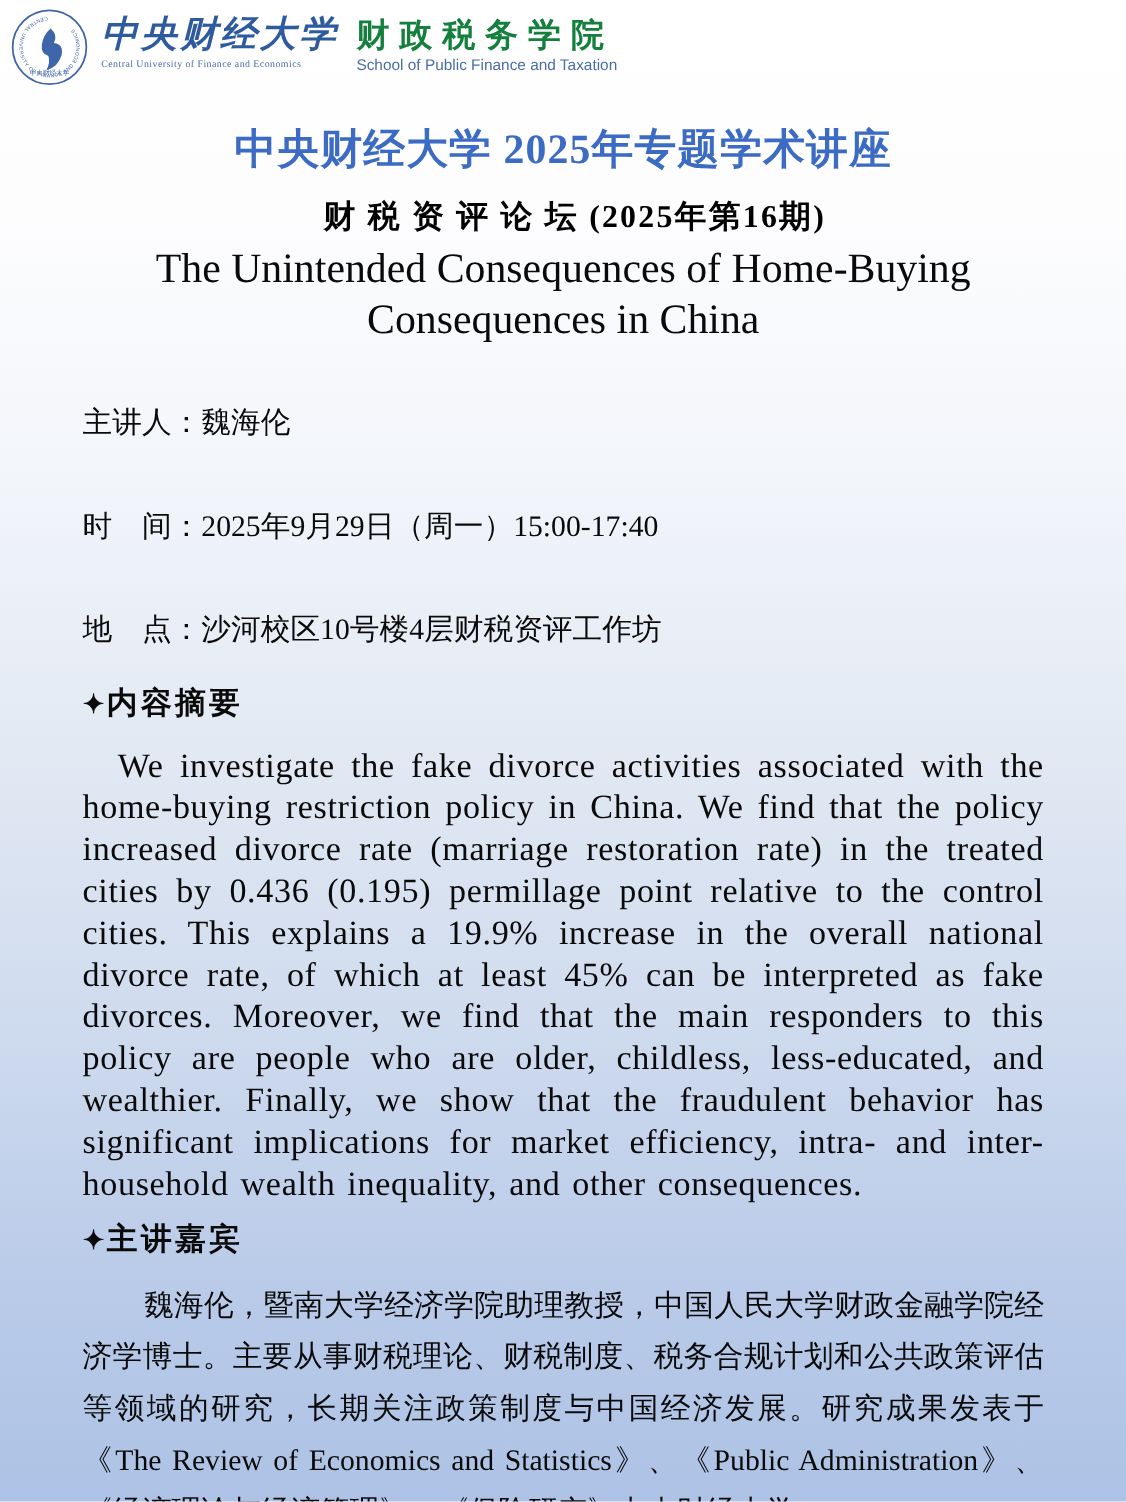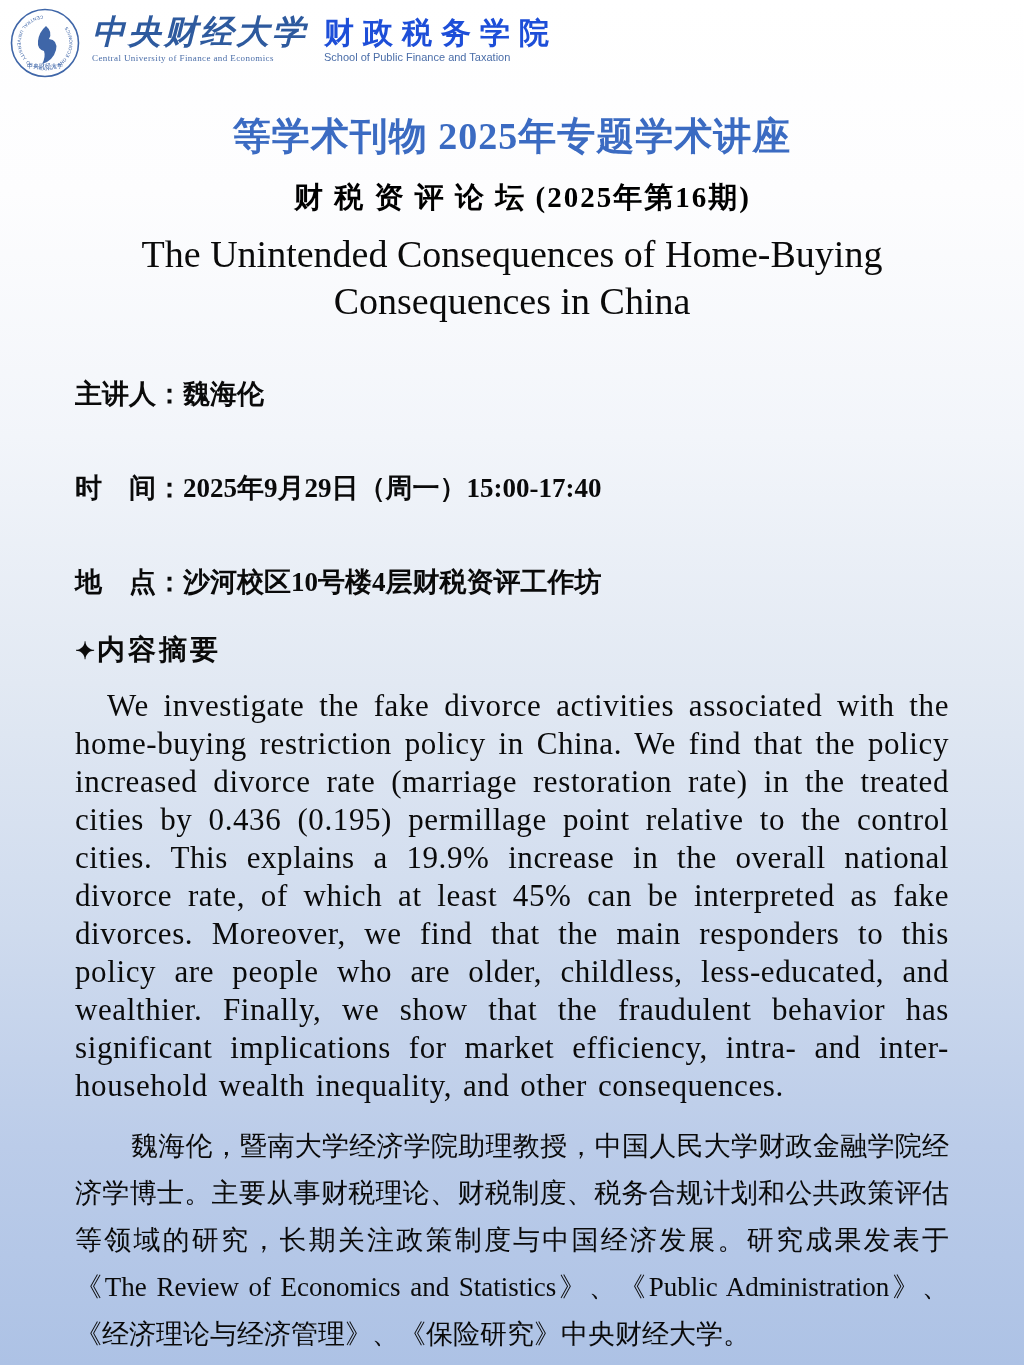--- a/index.html
+++ b/index.html
@@ -46,27 +46,27 @@
     font-size: 9px;
     color: #4a6da8;
     letter-spacing: 0.4px;
     margin-top: 3px;
     white-space: nowrap;
   }
   .school-block { margin-left: 16px; padding-top: 10px; font-family: "Liberation Sans", "DejaVu Sans", sans-serif; }
   .school-cn {
     font-size: 30px;
     font-weight: bold;
-    color: #1d4ed8;
+    color: #15803d;
     letter-spacing: 9px;
     line-height: 1.1;
     white-space: nowrap;
   }
   .school-en {
-    font-size: 11px;
+    font-size: 14px;
     color: #4a6da8;
     margin-top: 2px;
     white-space: nowrap;
   }
 
   
   .main-title {
     margin-top: 28px;
     text-align: center;
     font-size: 38px;
@@ -79,36 +79,36 @@
     margin-top: 20px;
     text-align: center;
     font-size: 29px;
     font-weight: bold;
     color: #000000;
     letter-spacing: 2px;
     line-height: 1.2;
     padding-left: 21px;
   }
   .en-title {
-    margin-top: 17px;
+    margin-top: 7px;
     text-align: center;
     font-size: 38px;
     font-weight: normal;
     color: #0a0a0a;
     line-height: 1.22;
   }
   .en-title .line { display: block; }
 
   
   .content { padding: 0 75px; }
 
   .details { margin-top: 44px; }
   .detail-row {
     font-size: 27px;
-    font-weight: bold;
+    font-weight: normal;
     line-height: 47px;
     white-space: nowrap;
     margin-top: 47px;
   }
   .detail-label { display: inline; }
   .detail-value { display: inline; }
 
   .section-heading {
     margin-top: 26px;
     font-size: 28px;
@@ -165,21 +165,21 @@
     <div class="univ-block">
       <div class="univ-cn">中央财经大学</div>
       <div class="univ-en">Central University of Finance and Economics</div>
     </div>
     <div class="school-block">
       <div class="school-cn">财政税务学院</div>
       <div class="school-en">School of Public Finance and Taxation</div>
     </div>
   </header>
 
-  <h1 class="main-title">等学术刊物 2025年专题学术讲座</h1>
+  <h1 class="main-title">中央财经大学 2025年专题学术讲座</h1>
   <h2 class="series-title">财 税 资 评 论 坛 (2025年第16期)</h2>
   <h2 class="en-title">
     <span class="line">The Unintended Consequences of Home-Buying</span>
     <span class="line">Consequences in China</span>
   </h2>
 
   <div class="content">
 
     <div class="details">
       <div class="detail-row">
@@ -191,16 +191,19 @@
       <div class="detail-row">
         <span class="detail-label">地　点：</span><span class="detail-value">沙河校区10号楼4层财税资评工作坊</span>
       </div>
     </div>
 
     <div class="section-heading">
       <span class="diamond">✦</span><span>内容摘要</span>
     </div>
     <p class="abstract-body">We investigate the fake divorce activities associated with the home-buying restriction policy in China. We find that the policy increased divorce rate (marriage restoration rate) in the treated cities by 0.436 (0.195) permillage point relative to the control cities. This explains a 19.9% increase in the overall national divorce rate, of which at least 45% can be interpreted as fake divorces. Moreover, we find that the main responders to this policy are people who are older, childless, less-educated, and wealthier. Finally, we show that the fraudulent behavior has significant implications for market efficiency, intra- and inter-household wealth inequality, and other consequences.</p>
 
+    <div class="section-heading speaker-heading">
+      <span class="diamond">✦</span><span>主讲嘉宾</span>
+    </div>
     <p class="speaker-body">魏海伦，暨南大学经济学院助理教授，中国人民大学财政金融学院经济学博士。主要从事财税理论、财税制度、税务合规计划和公共政策评估等领域的研究，长期关注政策制度与中国经济发展。研究成果发表于《The Review of Economics and Statistics》、《Public Administration》、《经济理论与经济管理》、《保险研究》中央财经大学。</p>
 
   </div>
 </div>
 
 </body></html>

